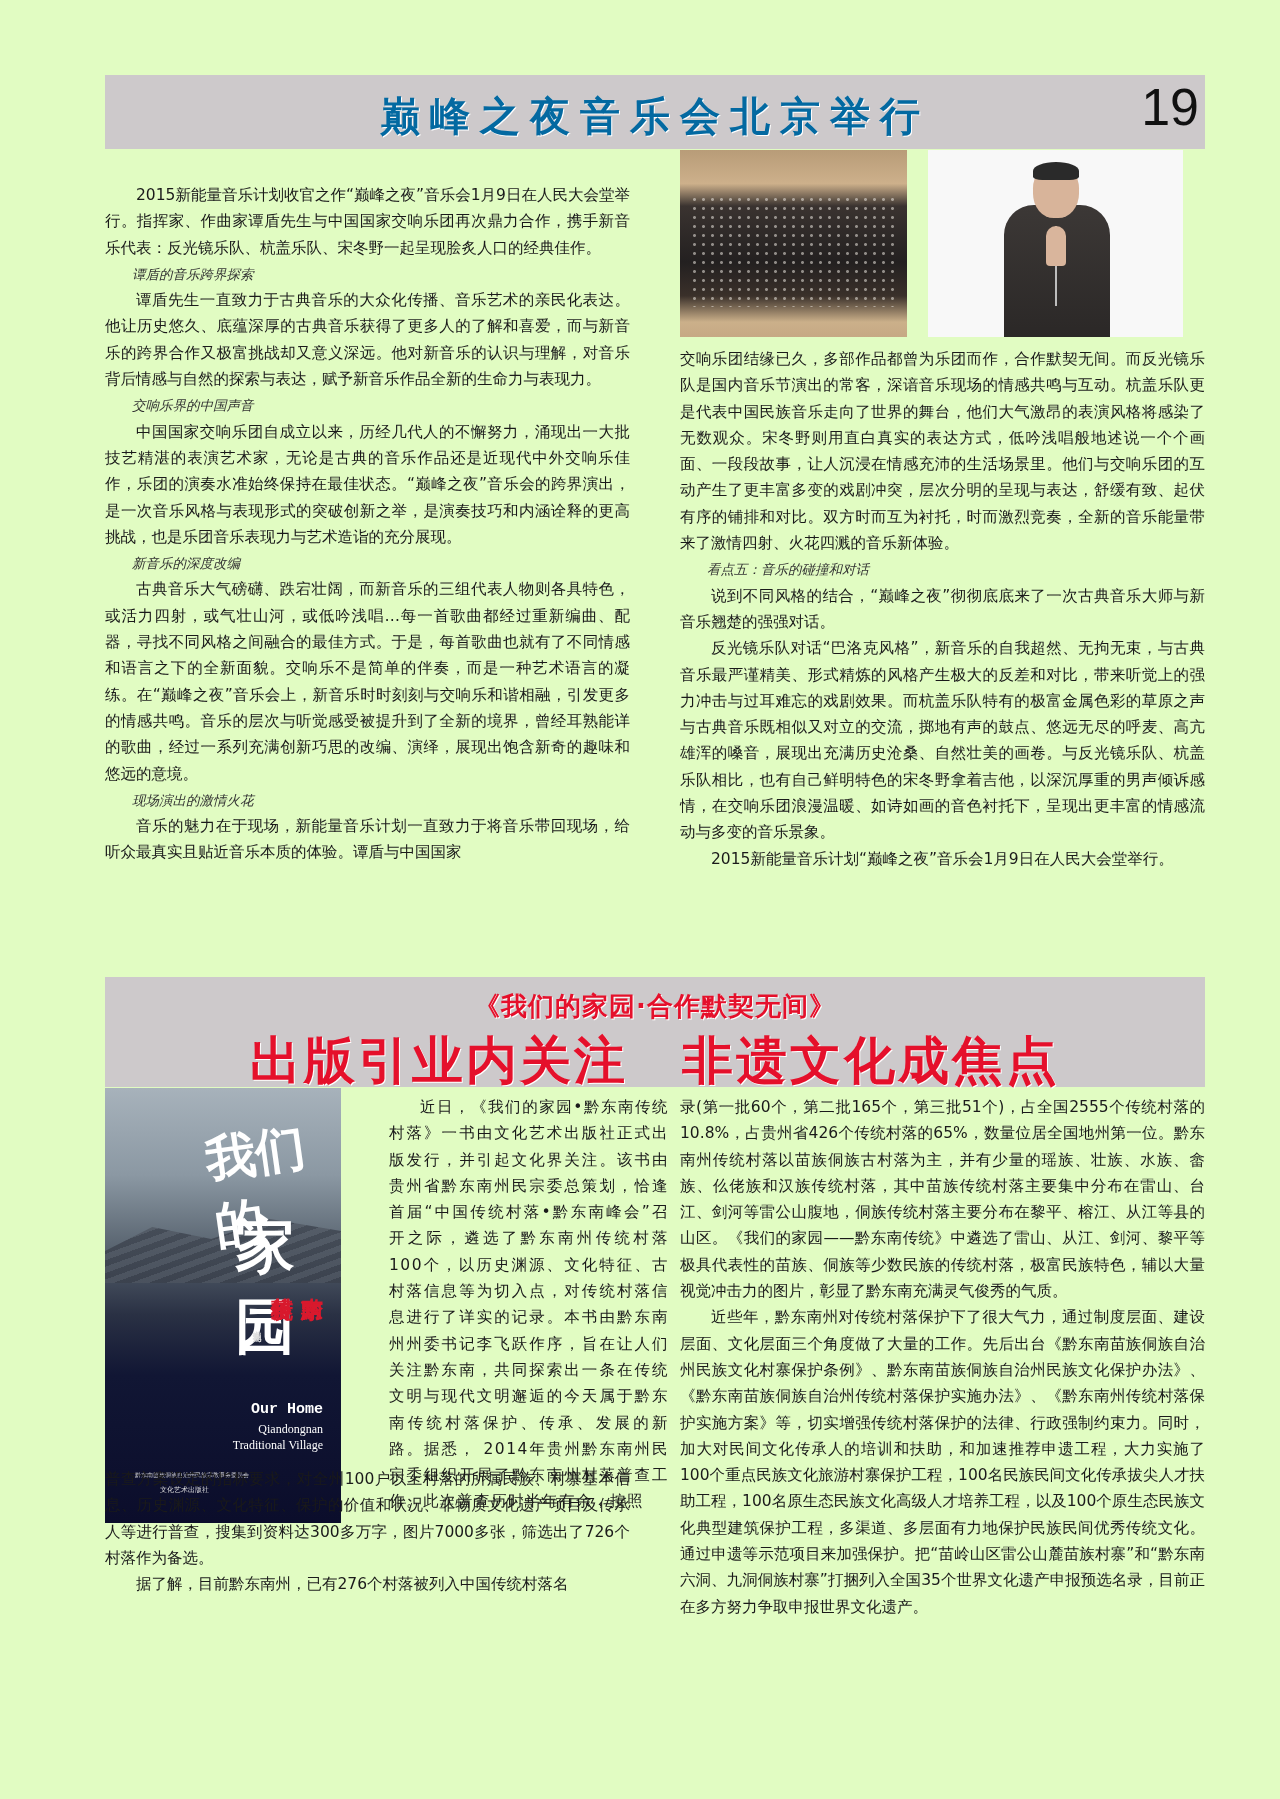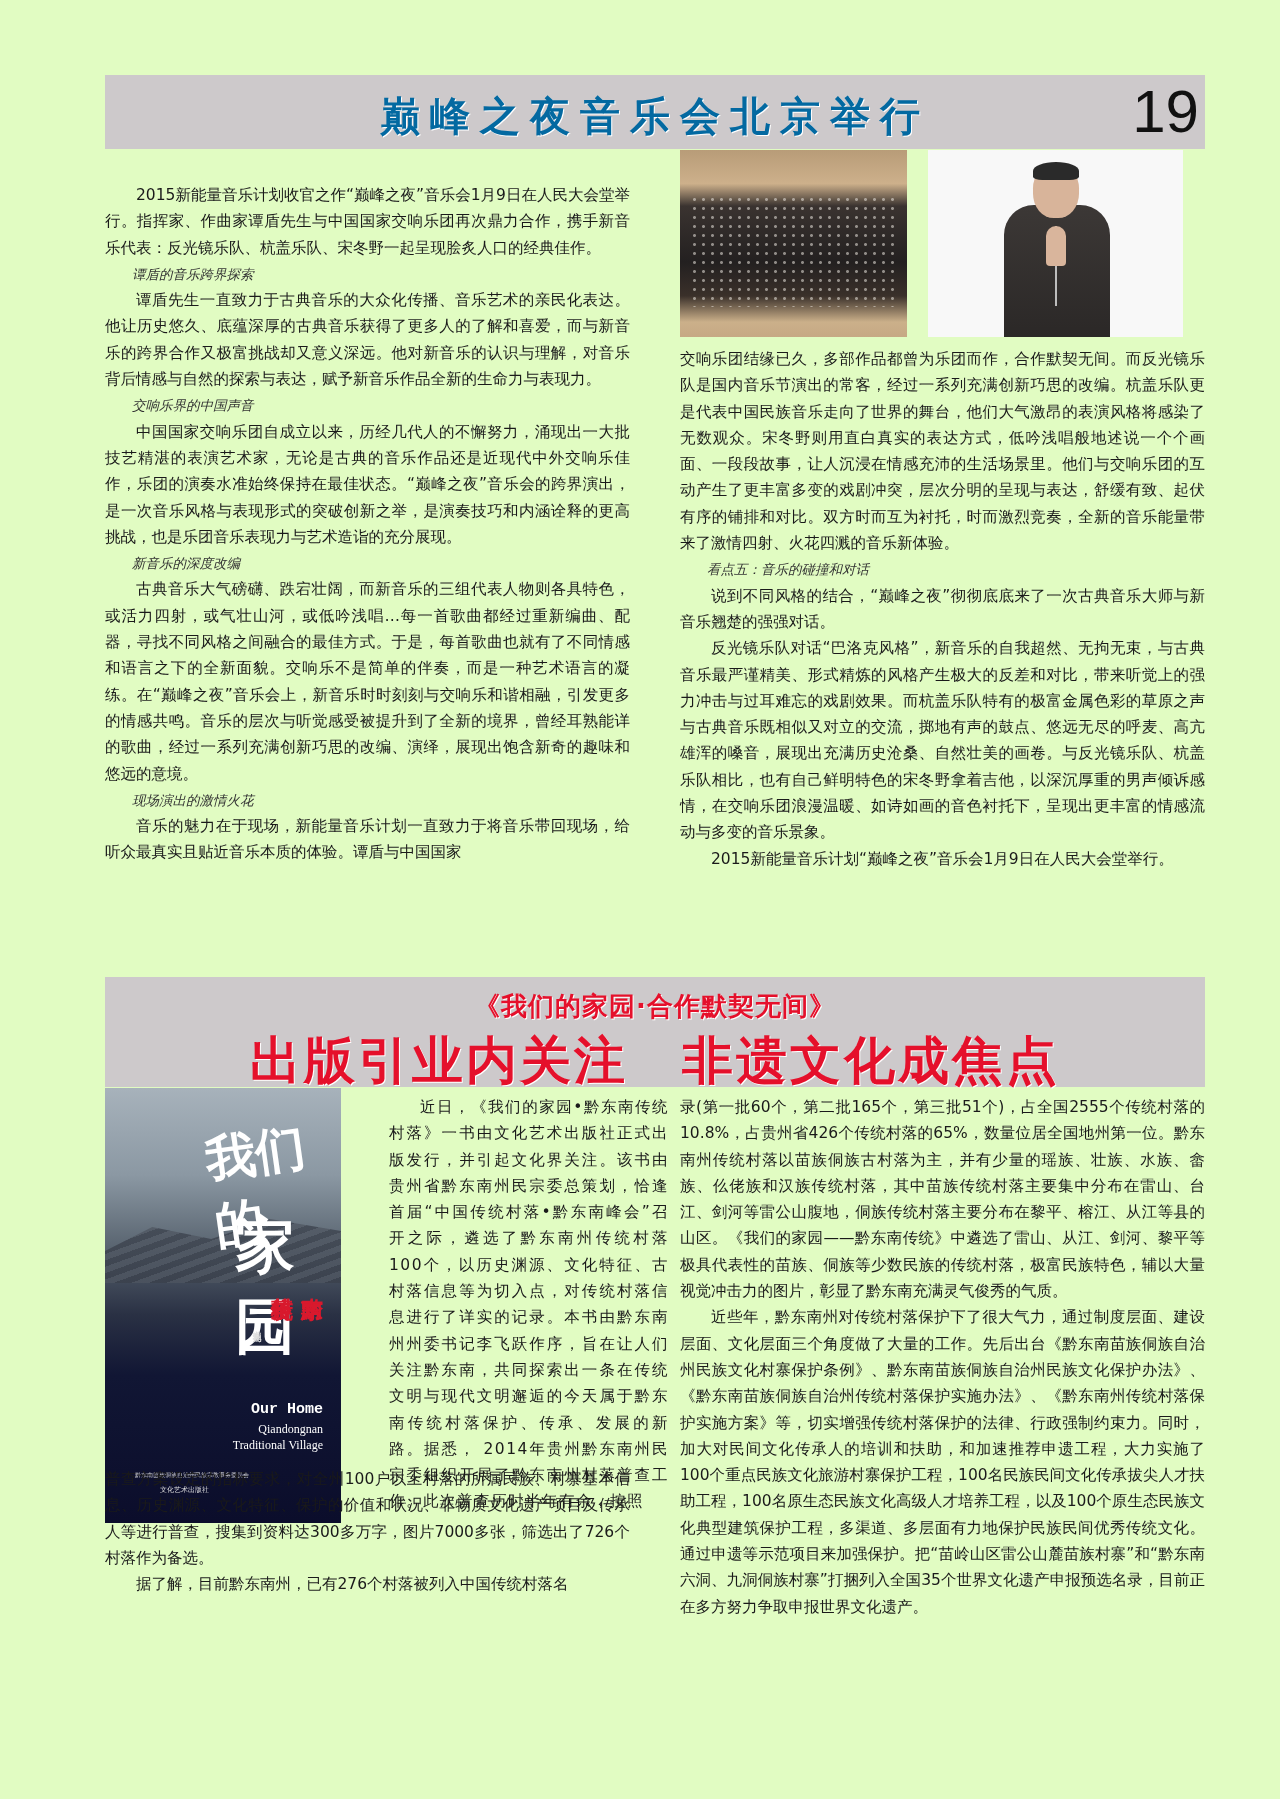--- a/index.html
+++ b/index.html
@@ -9,21 +9,21 @@
   }
   .banner { position:absolute; left:105px; width:1100px; background:#cdc9cb; }
   .banner1 { top:75px; height:74px; }
   .banner2 { top:977px; height:110px; }
   .title1 {
     position:absolute; left:0; right:0; top:14px; text-align:center;
     color:#0369a1; font-weight:bold; font-size:40px; letter-spacing:10px;
     font-family:"DejaVu Sans", sans-serif; text-shadow:1px 1px 0 #fff;
   }
   .pagenum {
-    position:absolute; right:6px; top:2px; font-size:60px; color:#111;
+    position:absolute; right:6px; top:2px; font-size:52px; color:#111;
     font-family:"Liberation Sans", sans-serif; font-weight:normal;
   }
   .subtitle2 {
     position:absolute; left:0; right:0; top:12px; text-align:center;
     color:#e5102b; font-weight:bold; font-size:26px; letter-spacing:1px;
     text-shadow:1px 1px 0 #fff;
   }
   .title2 {
     position:absolute; left:0; right:0; top:50px; text-align:center;
     color:#e5102b; font-weight:bold; font-size:51px; letter-spacing:3px;
@@ -116,21 +116,21 @@
 </div>
 <div class="photo conductor">
   <div class="coat"></div>
   <div class="head"></div>
   <div class="hair"></div>
   <div class="baton"></div>
   <div class="hands"></div>
 </div>
 
 <div class="col c2">
-  <p class="noind">交响乐团结缘已久，多部作品都曾为乐团而作，合作默契无间。而反光镜乐队是国内音乐节演出的常客，经过一系列充满创新巧思的改编。杭盖乐队更是代表中国民族音乐走向了世界的舞台，他们大气激昂的表演风格将感染了无数观众。宋冬野则用直白真实的表达方式，低吟浅唱般地述说一个个画面、一段段故事，让人沉浸在情感充沛的生活场景里。他们与交响乐团的互动产生了更丰富多变的戏剧冲突，层次分明的呈现与表达，舒缓有致、起伏有序的铺排和对比。双方时而互为衬托，时而激烈竞奏，全新的音乐能量带来了激情四射、火花四溅的音乐新体验。</p>
+  <p class="noind">交响乐团结缘已久，多部作品都曾为乐团而作，合作默契无间。而反光镜乐队是国内音乐节演出的常客，深谙音乐现场的情感共鸣与互动。杭盖乐队更是代表中国民族音乐走向了世界的舞台，他们大气激昂的表演风格将感染了无数观众。宋冬野则用直白真实的表达方式，低吟浅唱般地述说一个个画面、一段段故事，让人沉浸在情感充沛的生活场景里。他们与交响乐团的互动产生了更丰富多变的戏剧冲突，层次分明的呈现与表达，舒缓有致、起伏有序的铺排和对比。双方时而互为衬托，时而激烈竞奏，全新的音乐能量带来了激情四射、火花四溅的音乐新体验。</p>
   <p class="sub">看点五：音乐的碰撞和对话</p>
   <p>说到不同风格的结合，“巅峰之夜”彻彻底底来了一次古典音乐大师与新音乐翘楚的强强对话。</p>
   <p>反光镜乐队对话“巴洛克风格”，新音乐的自我超然、无拘无束，与古典音乐最严谨精美、形式精炼的风格产生极大的反差和对比，带来听觉上的强力冲击与过耳难忘的戏剧效果。而杭盖乐队特有的极富金属色彩的草原之声与古典音乐既相似又对立的交流，掷地有声的鼓点、悠远无尽的呼麦、高亢雄浑的嗓音，展现出充满历史沧桑、自然壮美的画卷。与反光镜乐队、杭盖乐队相比，也有自己鲜明特色的宋冬野拿着吉他，以深沉厚重的男声倾诉感情，在交响乐团浪漫温暖、如诗如画的音色衬托下，呈现出更丰富的情感流动与多变的音乐景象。</p>
   <p>2015新能量音乐计划“巅峰之夜”音乐会1月9日在人民大会堂举行。</p>
 </div>
 
 <div class="banner banner2">
   <div class="subtitle2">《我们的家园·合作默契无间》</div>
   <div class="title2">出版引业内关注　非遗文化成焦点</div>
 </div>

